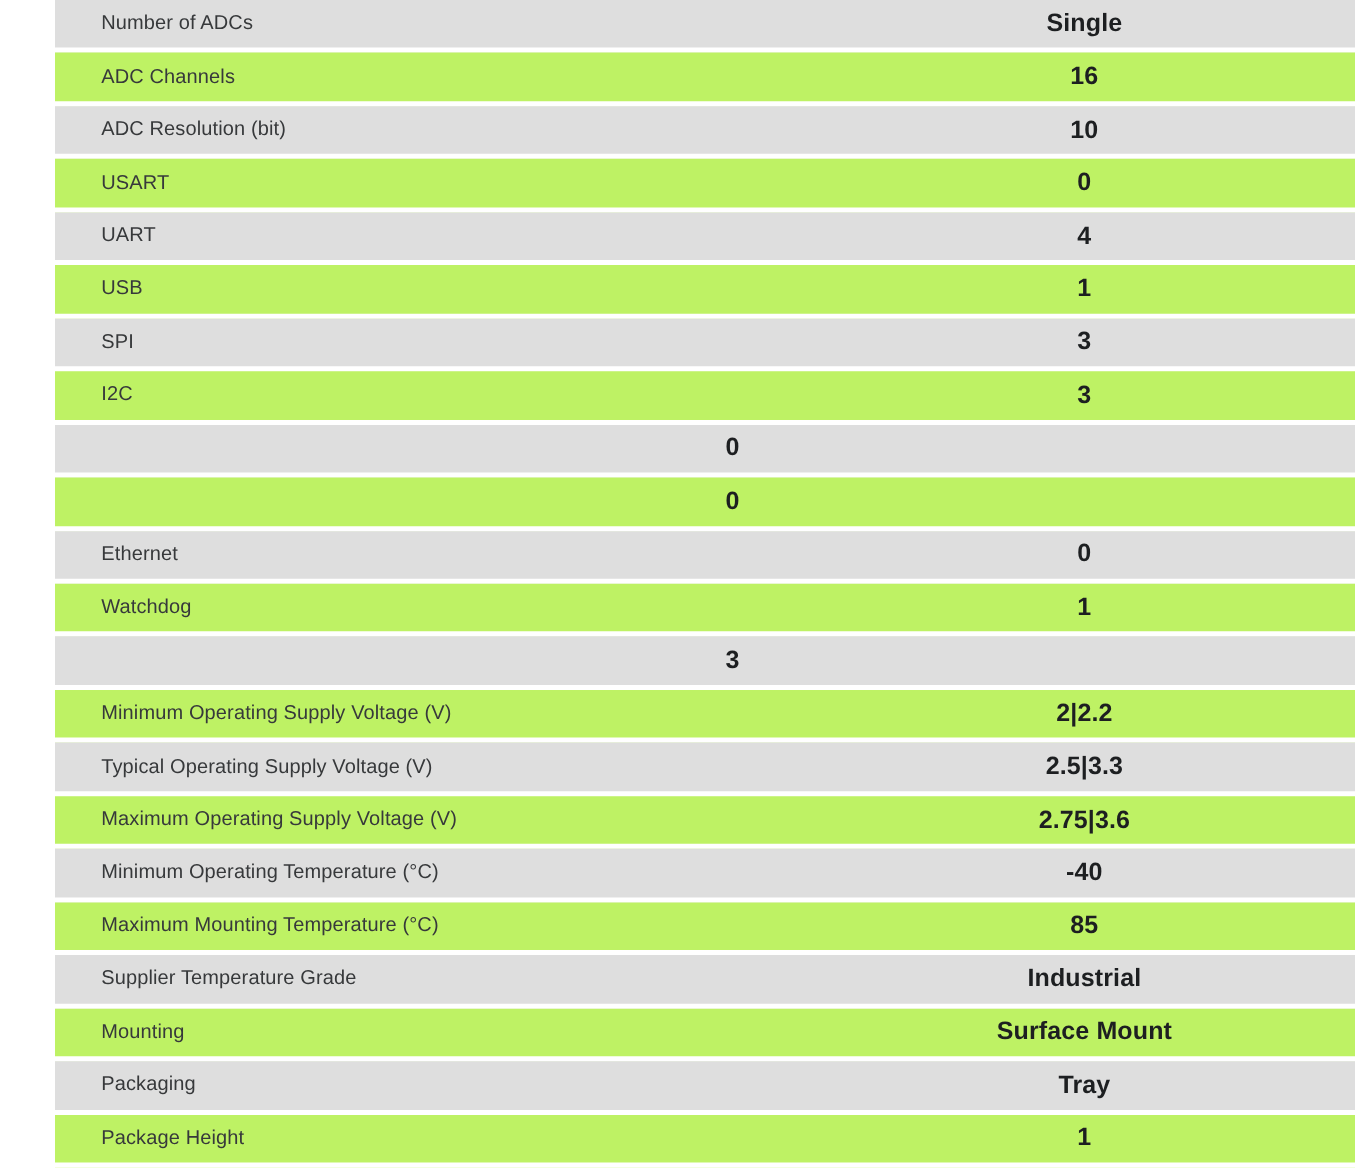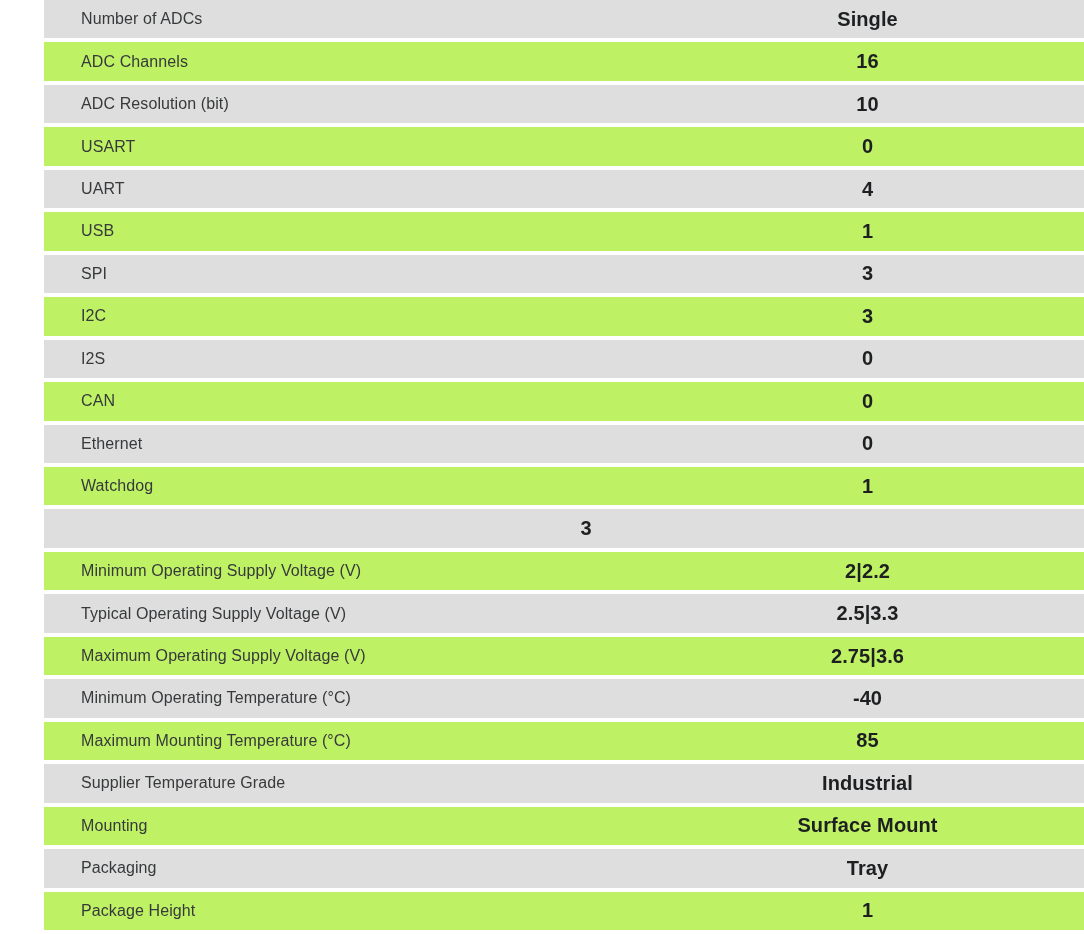--- a/index.html
+++ b/index.html
@@ -87,26 +87,24 @@
     <div class="spec-label">SPI</div>
     <div class="spec-value">3</div>
   </div>
 
   <div class="spec-row">
     <div class="spec-label">I2C</div>
     <div class="spec-value">3</div>
   </div>
 
   <div class="spec-row">
-    <div class="spec-label">I2S</div>
     <div class="spec-value">0</div>
   </div>
 
   <div class="spec-row">
-    <div class="spec-label">CAN</div>
     <div class="spec-value">0</div>
   </div>
 
   <div class="spec-row">
     <div class="spec-label">Ethernet</div>
     <div class="spec-value">0</div>
   </div>
 
   <div class="spec-row">
     <div class="spec-label">Watchdog</div>

